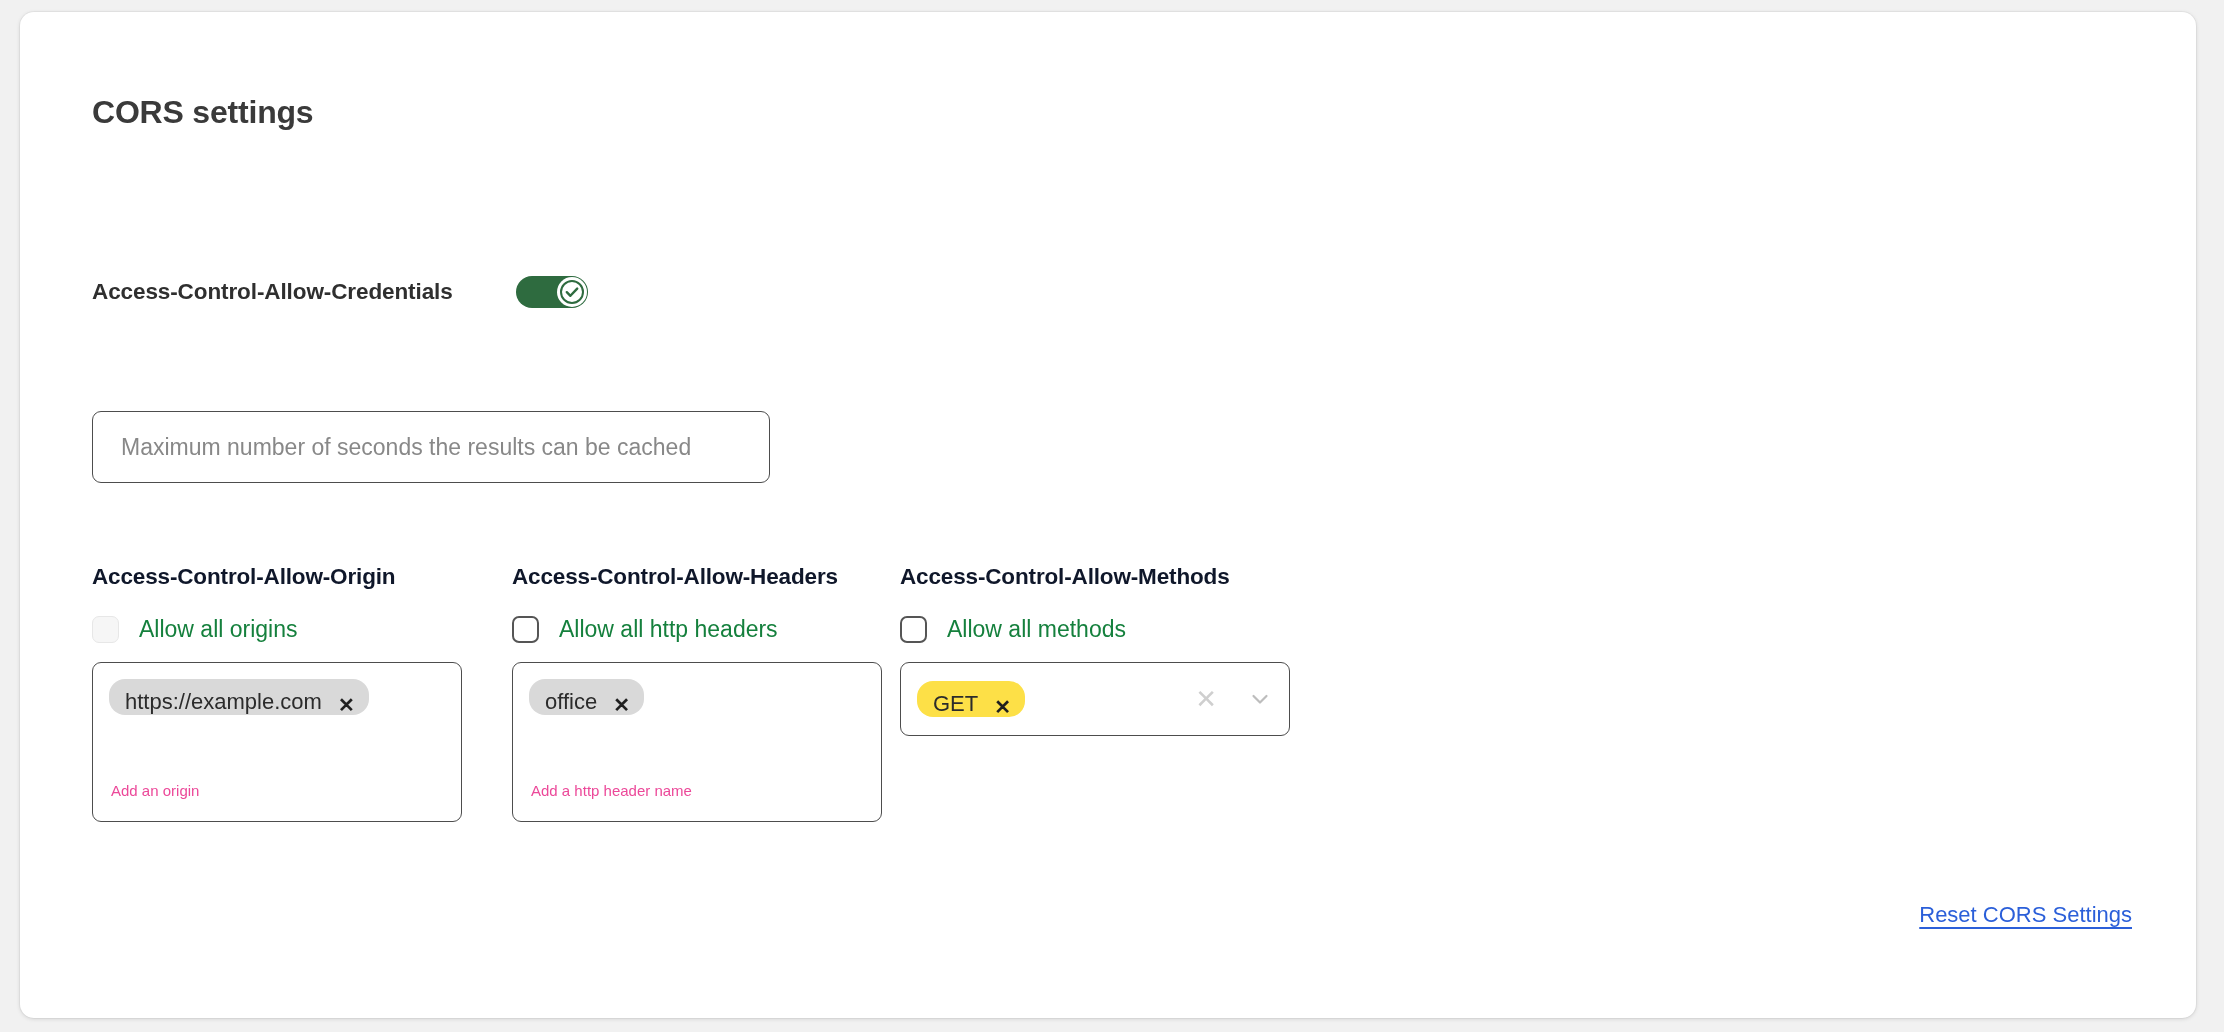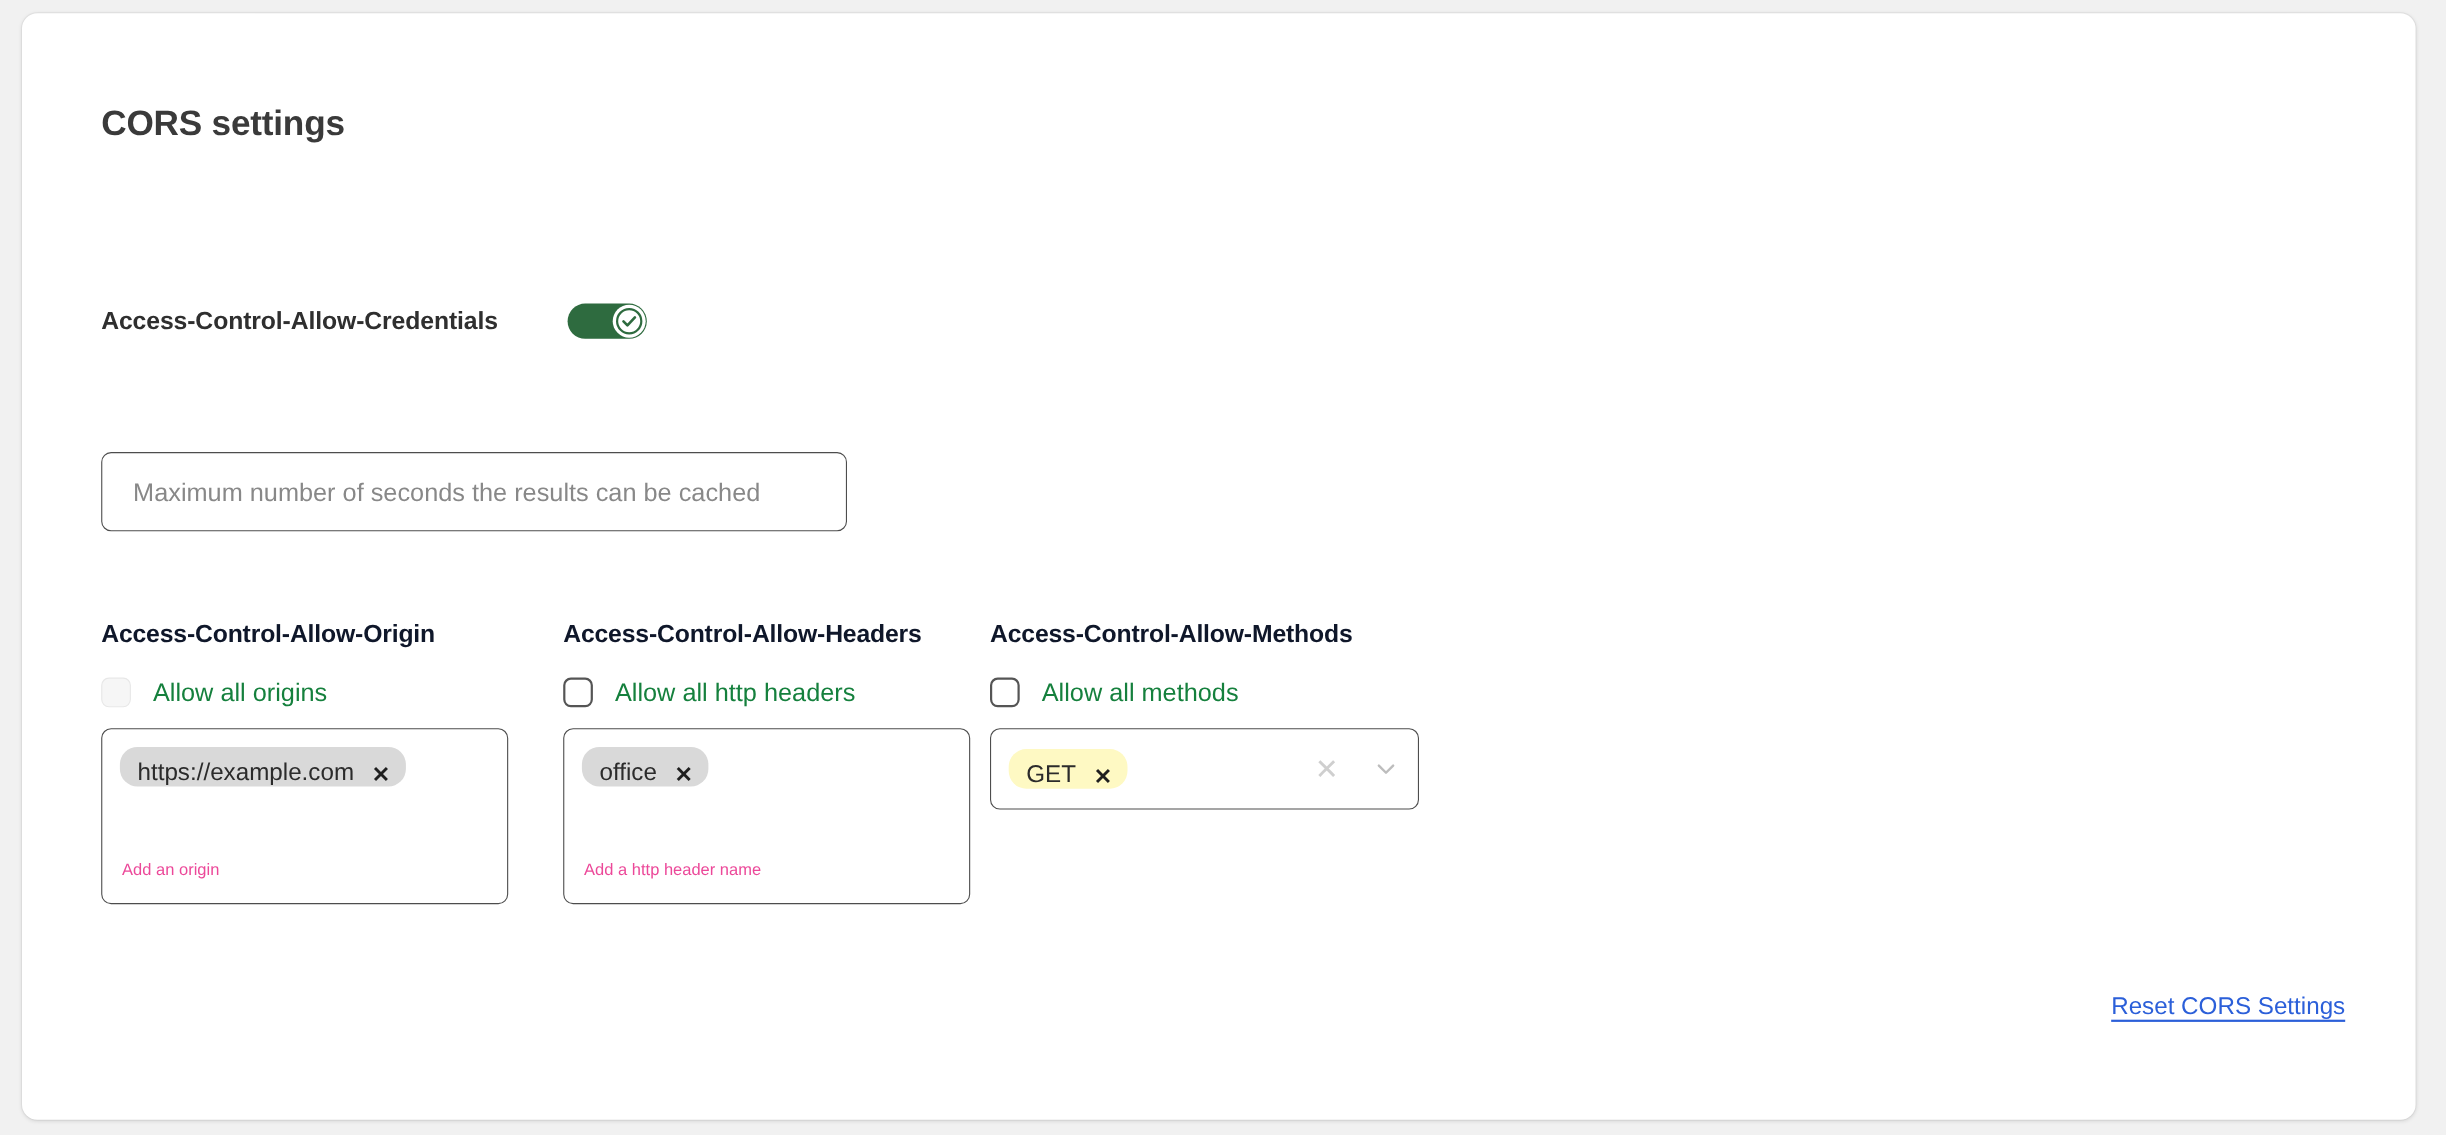--- a/index.html
+++ b/index.html
@@ -174,21 +174,21 @@
     cursor: default;
   }
   .chip .chip-x {
     margin-left: 16px;
     font-size: 20px;
     font-weight: bold;
     color: #1f1f1f;
     line-height: 1;
     cursor: pointer;
   }
-  .chip.light { background: #fef9c3; }
+  .chip.light { background: #fde047; }
 
   .tag-placeholder {
     position: absolute;
     left: 18px;
     bottom: 22px;
     font-size: 15px;
     color: #ec4899;
   }
 
   .select-chipwrap { padding-left: 16px; }

